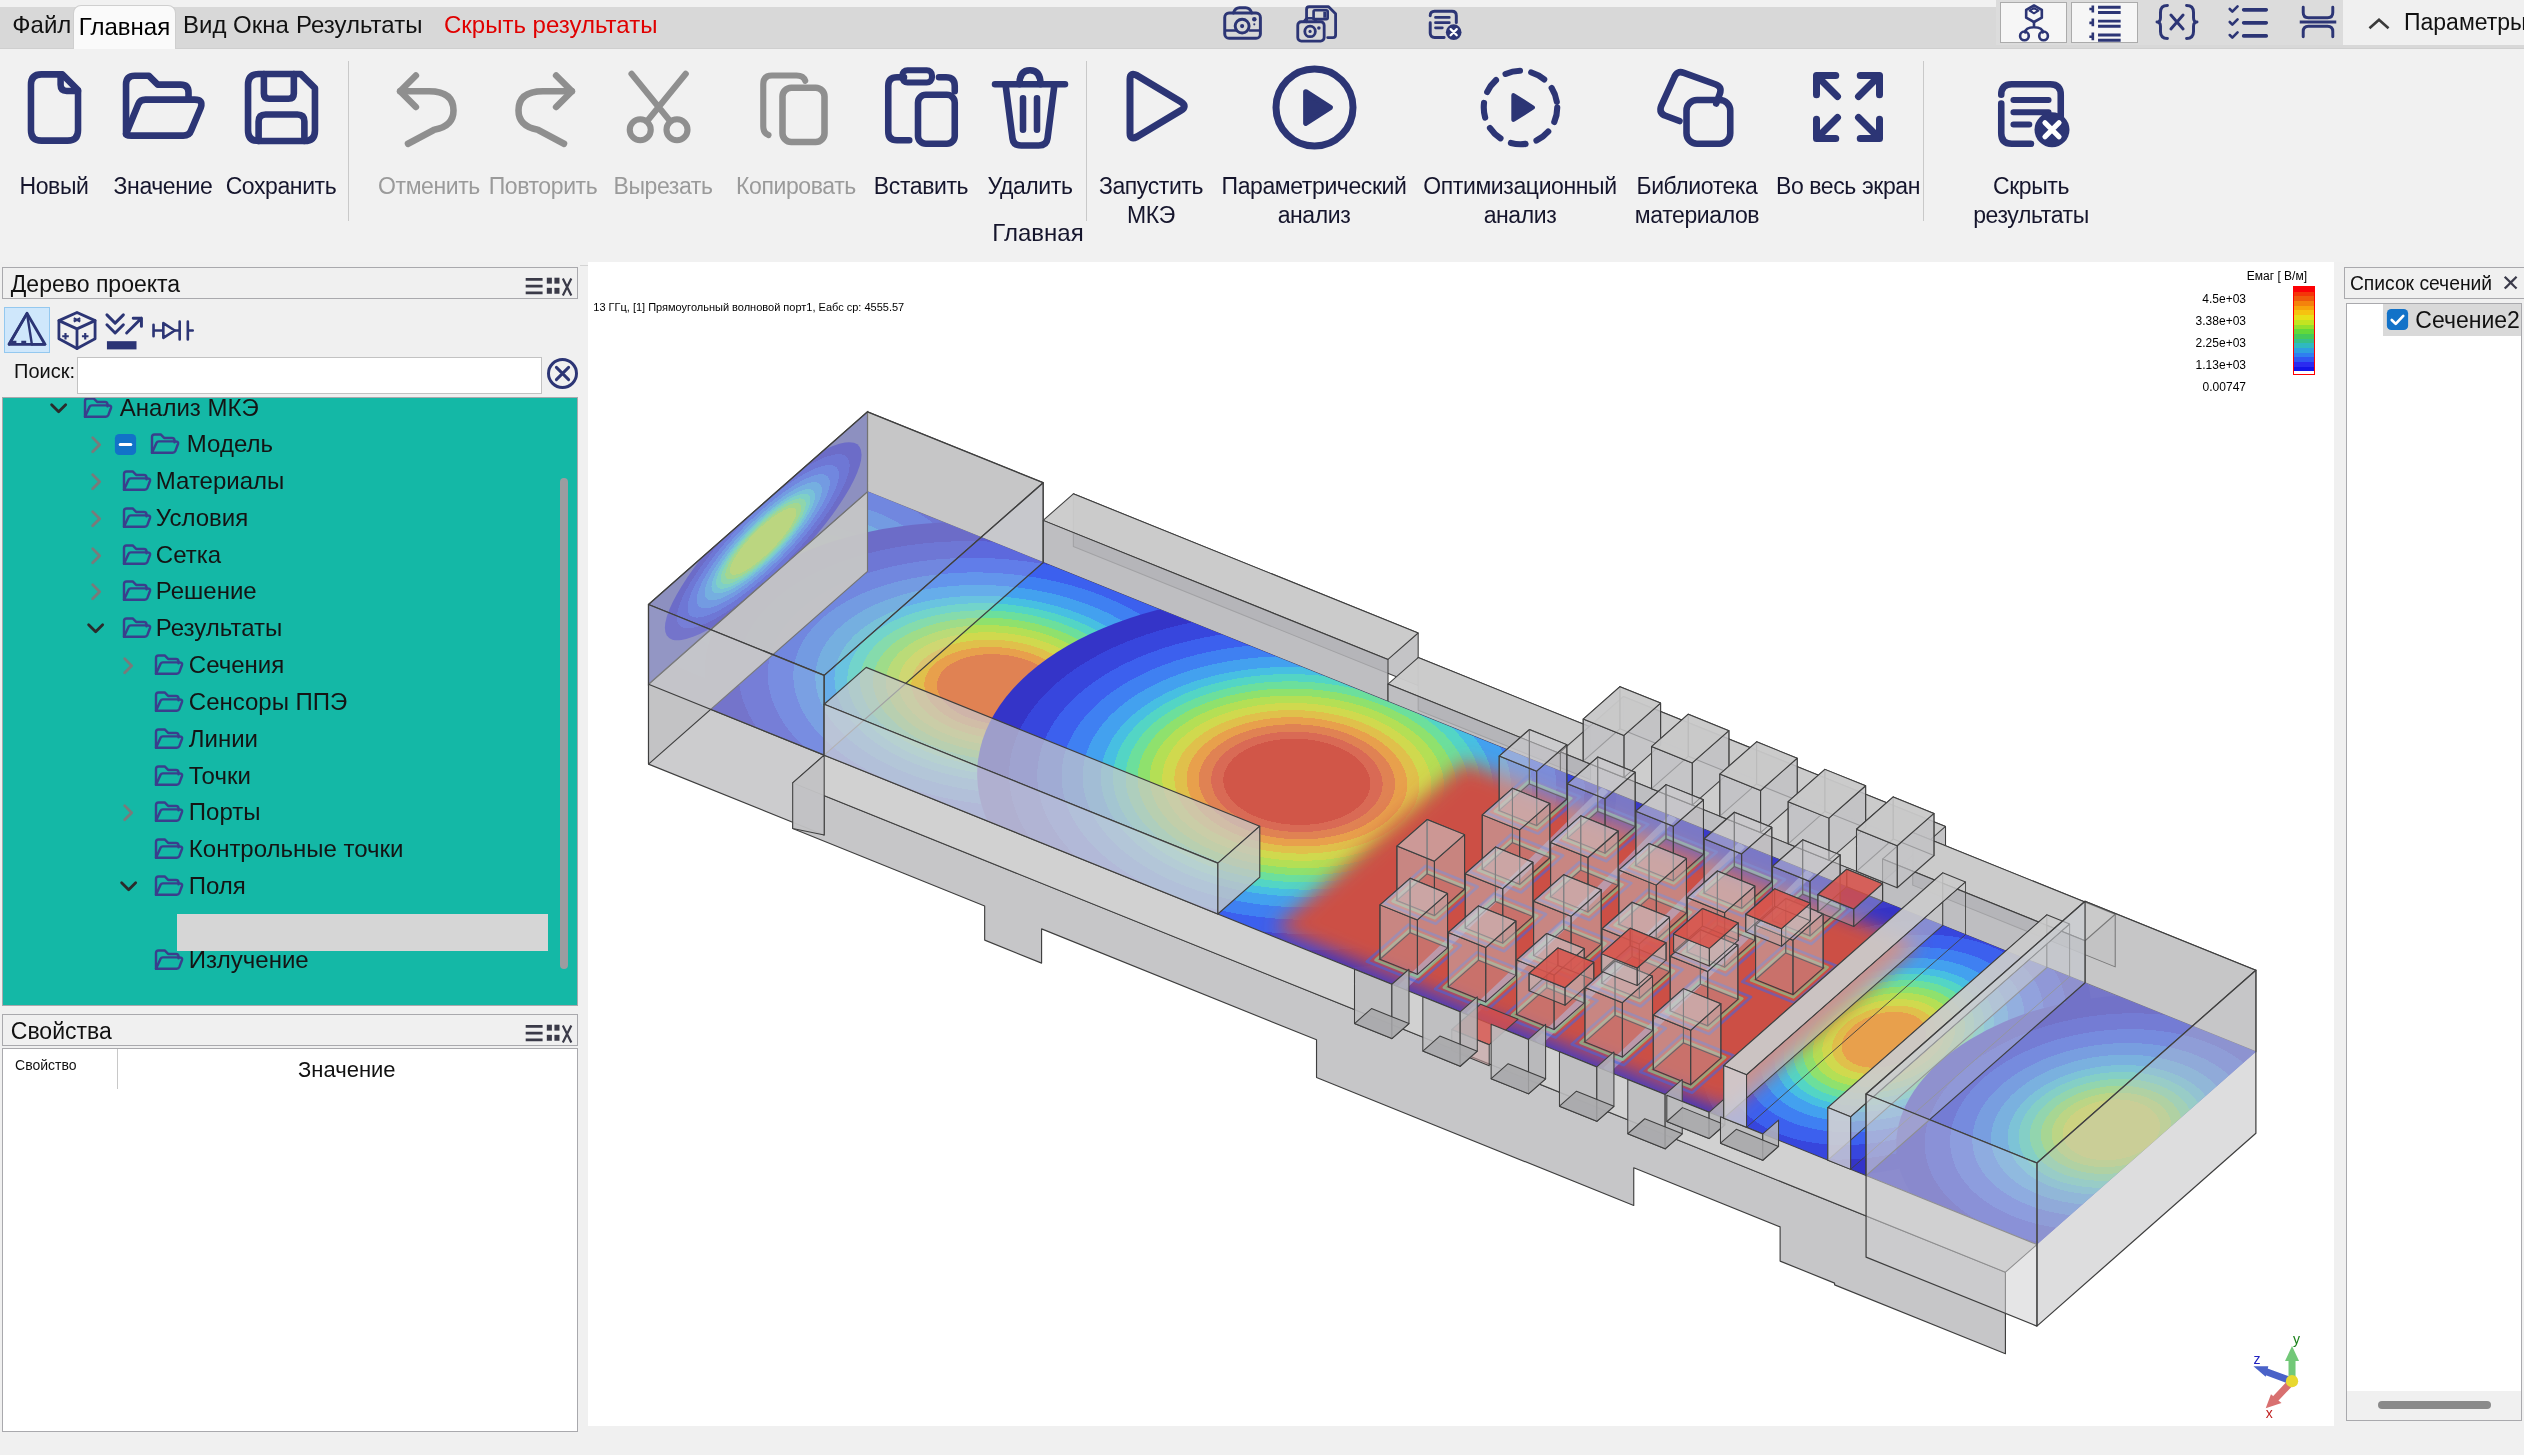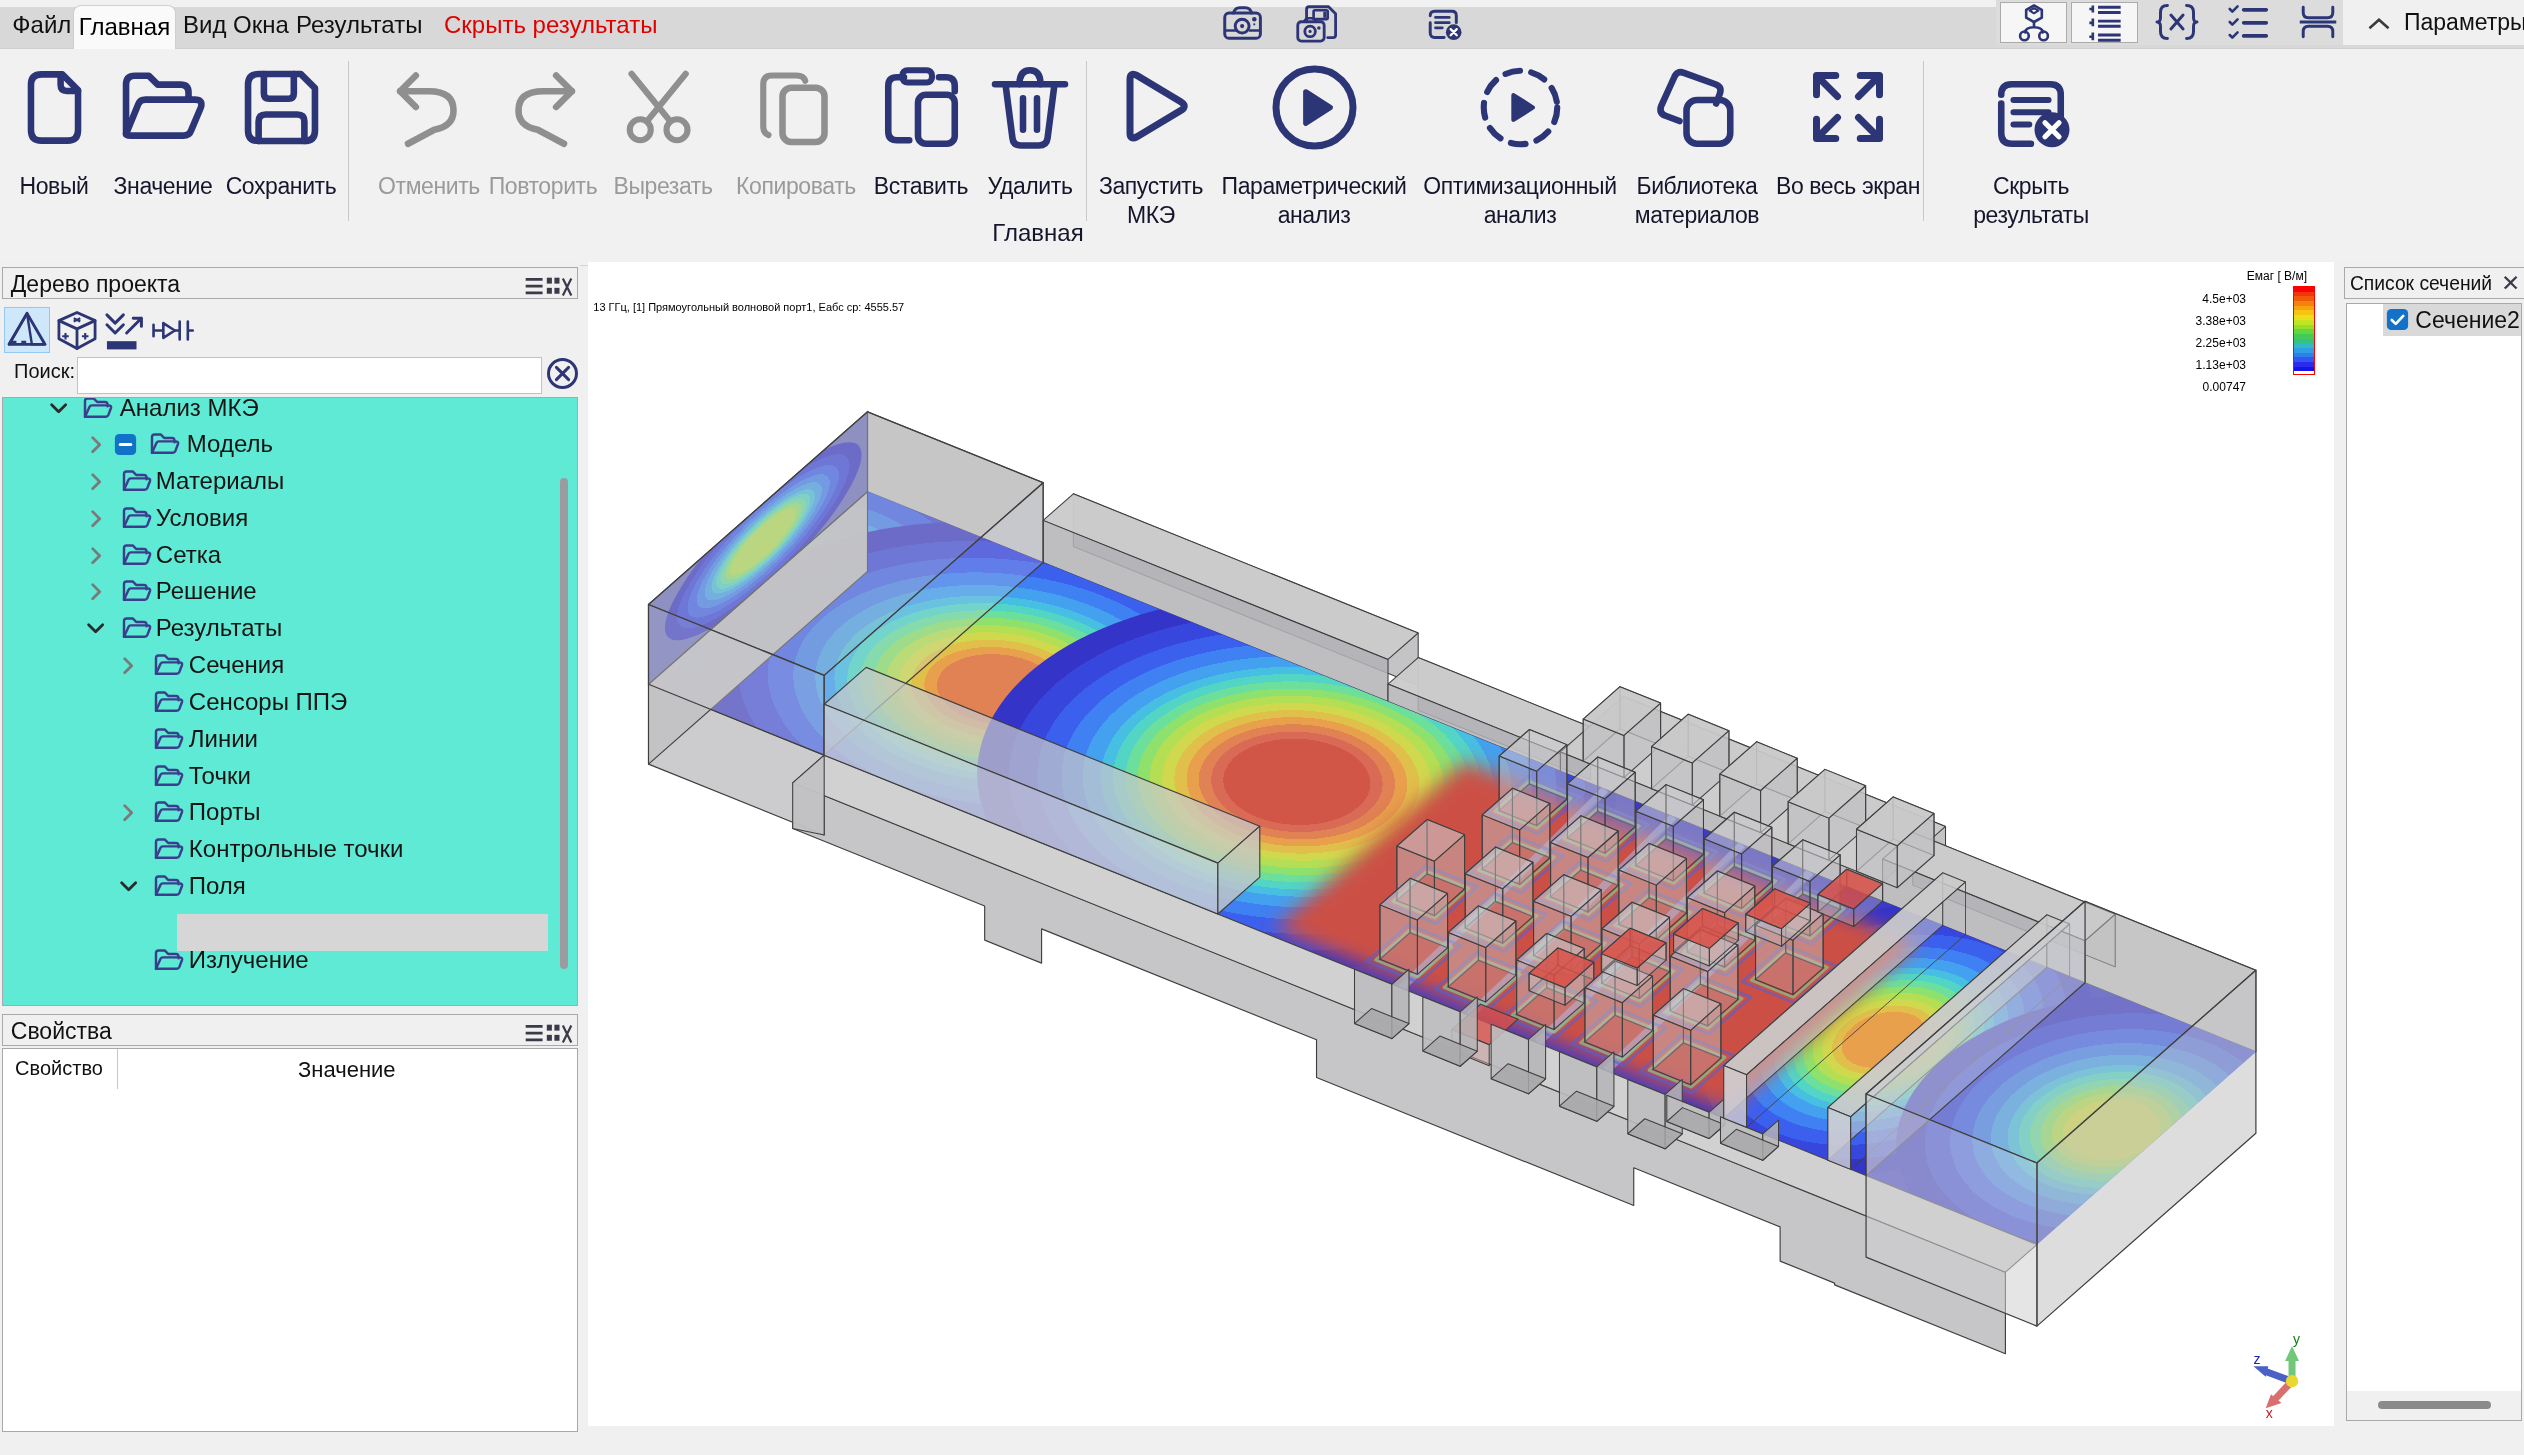--- a/index.html
+++ b/index.html
@@ -18,21 +18,21 @@
 .trb{position:absolute;top:1.8px;width:67px;height:41px;background:#f6f6f6;border:0.9px solid #ababab;display:flex;align-items:center;justify-content:center}
 .tri{position:absolute;top:1.8px;width:67px;height:41px;display:flex;align-items:center;justify-content:center}
 #params{position:absolute;left:2343px;top:0;width:182px;height:45px;background:#f0f0f0;font-size:23px;color:#111;line-height:45px}
 #leftcol{position:absolute;left:0;top:262px;width:580px;height:1170px;background:#f0f0f0}
 .phead{position:absolute;left:1.8px;background:#f0f0f0;border:0.9px solid #a9a9ad;font-size:23px;color:#111}
 .ptitle{position:absolute;left:8px;top:3.5px}
 .picons{position:absolute;right:3.5px;top:6.1px}
 #searchlb{position:absolute;left:14px;top:98px;font-size:20px;color:#111}
 #searchbox{position:absolute;left:77px;top:95px;width:465px;height:37px;background:#fff;border:0.9px solid #c2c2c2}
 #searchclear{position:absolute;left:545px;top:94px}
-#treebox{position:absolute;left:1.8px;top:135px;width:576px;height:609px;background:#5eead4;border:0.9px solid #a9a9ad;overflow:hidden}
+#treebox{position:absolute;left:1.8px;top:135px;width:576px;height:609px;background:#14b8a6;border:0.9px solid #a9a9ad;overflow:hidden}
 .trow{position:absolute;left:0;width:574px;height:37px;font-size:24px;color:#141414;display:flex;align-items:center}
 .tsel{position:absolute;left:174px;top:516px;width:371px;height:37px;background:#d6d6d6}
 #scroll1{position:absolute;left:557px;top:80px;width:8px;height:491px;background:#9c9ca0;border-radius:4.4px}
 #propsbox{position:absolute;left:1.8px;top:786px;width:576px;height:384px;background:#fff;border:0.9px solid #a9a9ad}
 #viewport{position:absolute;left:588px;top:262px;width:1747px;height:1164px;background:#fff}
 #anno{position:absolute;left:5.3px;top:39px;font-size:11px;color:#000}
 #rightpanel{position:absolute;left:2334px;top:262px;width:191px;height:1170px;background:#f0f0f0}
 #rphead{position:absolute;left:9.6px;top:5.3px;width:182px;height:32px;background:#f0f0f0;border:0.9px solid #a9a9ad;font-size:23px;color:#111}
 #rplist{position:absolute;left:12.3px;top:41px;width:176px;height:1118px;background:#fff;border:0.9px solid #a9a9ad;overflow:hidden}
 #rprow{position:absolute;left:36px;top:0px;width:139px;height:32px;background:#d9d9d9}
@@ -527,21 +527,21 @@
           <path d="M2 6 h20 M2 14 h20 M2 22 h20" stroke="#3a3a48" stroke-width="3.4"></path>
           <rect x="27" y="4" width="6" height="7" fill="#3a3a48"></rect>
           <rect x="36" y="4" width="6" height="7" fill="#3a3a48"></rect>
           <rect x="27" y="16" width="6" height="7" fill="#3a3a48"></rect>
           <rect x="36" y="16" width="6" height="7" fill="#3a3a48"></rect>
           <path d="M46 5 L56 25 M56 5 L46 25" stroke="#3a3a48" stroke-width="2.6"></path>
         </svg>
       </div>
     </div>
   <div id="propsbox">
-     <div style="position:absolute;left:12.3px;top:8px;font-size:20px;color:#111">Свойство</div>
+     <div style="position:absolute;left:12.3px;top:8px;font-size:14px;color:#111">Свойство</div>
      <div style="position:absolute;left:114px;top:0;width:0.9px;height:40px;background:#c8c8c8"></div>
      <div style="position:absolute;left:114px;top:8px;width:460px;text-align:center;font-size:22px;color:#111">Значение</div>
   </div>
 </div>
 <div id="viewport">
   <svg width="1747" height="1164" viewBox="0 0 1992 1327" xmlns="http://www.w3.org/2000/svg" style="position:absolute;left:0;top:0">
       <defs>
         <radialGradient id="gYG" cx="50%" cy="50%" r="50%">
           <stop offset="0.0%" stop-color="#b4df55"></stop>
           <stop offset="23.8%" stop-color="#b4df55"></stop>

